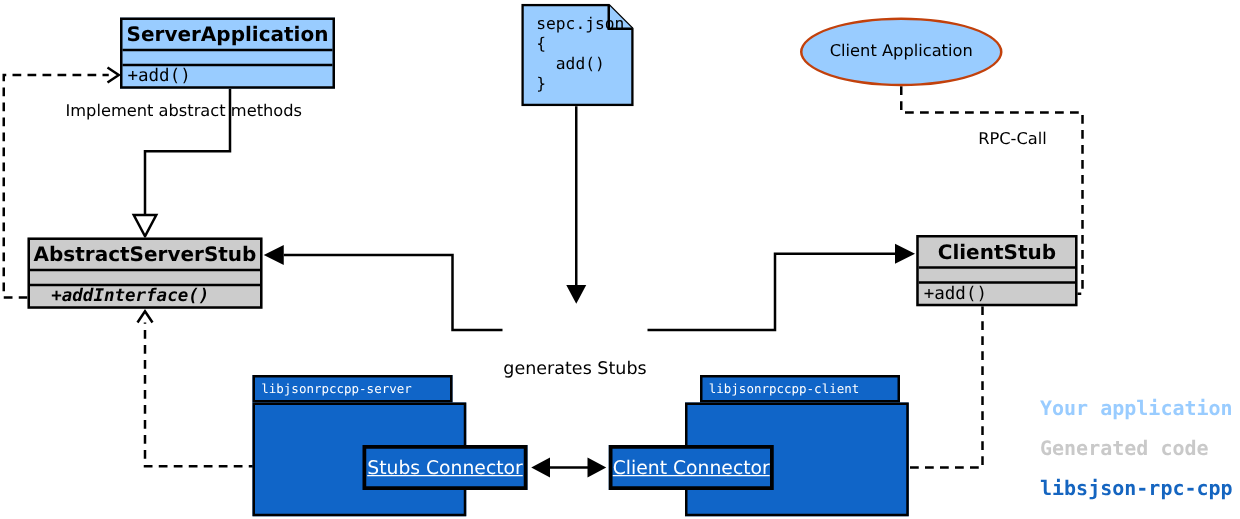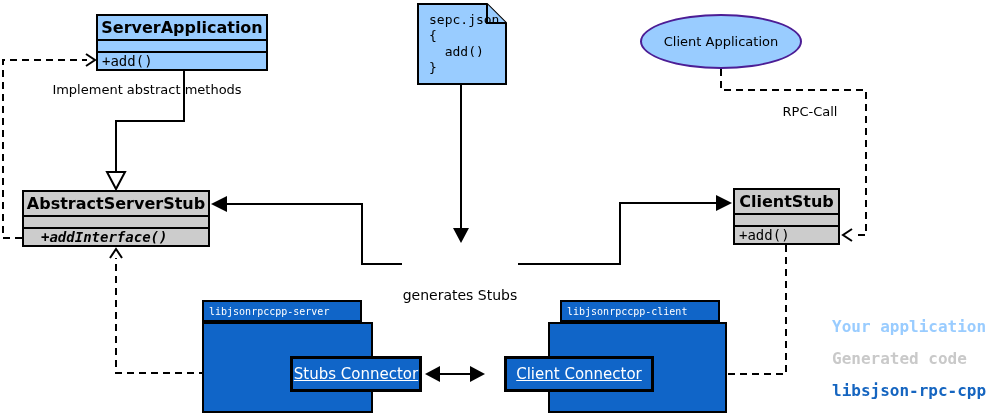--- a/index.html
+++ b/index.html
@@ -28,21 +28,21 @@
   .uml-method{flex:1;display:flex;align-items:center;padding-left:4px;
     font-family:"DejaVu Sans Mono","Liberation Mono",monospace;font-size:14px;color:#000;white-space:pre;}
   .uml-method.abstract{font-weight:bold;font-style:italic;margin-left:13px;}
 
   
   .note-text{position:absolute;left:12px;top:9px;
     font-family:"DejaVu Sans Mono","Liberation Mono",monospace;font-size:13px;line-height:16px;color:#000;}
   .note-line{display:block;white-space:pre;}
 
   
-  .ellipse{border:2px solid #4c1d95;border-radius:50%;display:flex;align-items:center;
+  .ellipse{border:2px solid #c2410c;border-radius:50%;display:flex;align-items:center;
     justify-content:center;font-size:13px;white-space:nowrap;}
   .ellipse.lightblue{background:var(--light_blue,#99CCFF);color:#000;}
   .ellipse.blue{background:var(--brand_blue,#1065C8);color:#fff;}
 
   
   .pkg-tab{background:var(--brand_blue,#1065C8);border:2px solid #000;color:#fff;
     font-family:"DejaVu Sans Mono","Liberation Mono",monospace;font-size:10px;
     display:flex;align-items:center;padding-left:5px;white-space:nowrap;overflow:visible;}
   .pkg-body{background:var(--brand_blue,#1065C8);border:2px solid #000;}
 
@@ -141,40 +141,40 @@
   </div>
 
   <div class="abs lbl" style="left:770px;top:104px;width:80px">RPC-Call</div>
 
   <div class="abs uml-class gray" style="left:22px;top:190px;width:188px;height:57px">
     <div class="uml-title">AbstractServerStub</div>
     <div class="uml-mid"></div>
     <div class="uml-method abstract">+addInterface()</div>
   </div>
 
-  <div class="abs uml-class gray" style="left:733px;top:188px;width:107px;height:57px">
+  <div class="abs uml-class gray" style="left:733px;top:188px;width:129px;height:57px">
     <div class="uml-title">ClientStub</div>
     <div class="uml-mid"></div>
     <div class="uml-method">+add()</div>
   </div>
 
 
   <div class="abs lbl" style="left:400px;top:287px;width:120px;font-size:14px">generates Stubs</div>
 
   <div class="abs pkg-tab" style="left:202px;top:300px;width:160px;height:22px">libjsonrpccpp-server</div>
   <div class="abs pkg-body" style="left:202px;top:322px;width:171px;height:91px"></div>
 
   <div class="abs pkg-tab" style="left:560px;top:300px;width:160px;height:22px">libjsonrpccpp-client</div>
   <div class="abs pkg-body" style="left:548px;top:322px;width:179px;height:91px"></div>
 
   <div class="abs connector" style="left:290px;top:356px;width:132px;height:36px">
     <span>Stubs Connector</span>
   </div>
 
-  <div class="abs connector" style="left:504px;top:356px;width:150px;height:36px">
+  <div class="abs connector" style="left:487px;top:356px;width:132px;height:36px">
     <span>Client Connector</span>
   </div>
 
   <div class="legend-line legend-app" style="top:317px">Your application</div>
   <div class="legend-line legend-gen" style="top:349px">Generated code</div>
   <div class="legend-line legend-lib" style="top:381px">libsjson-rpc-cpp</div>
 
 </div>
 
 </body></html>

